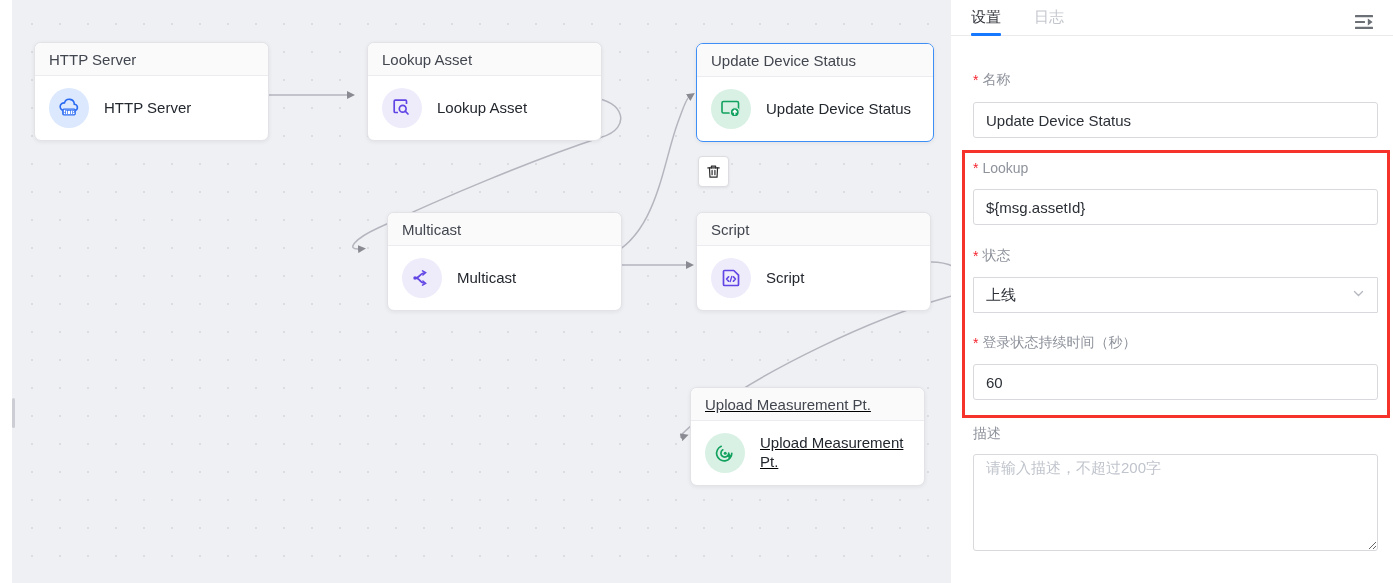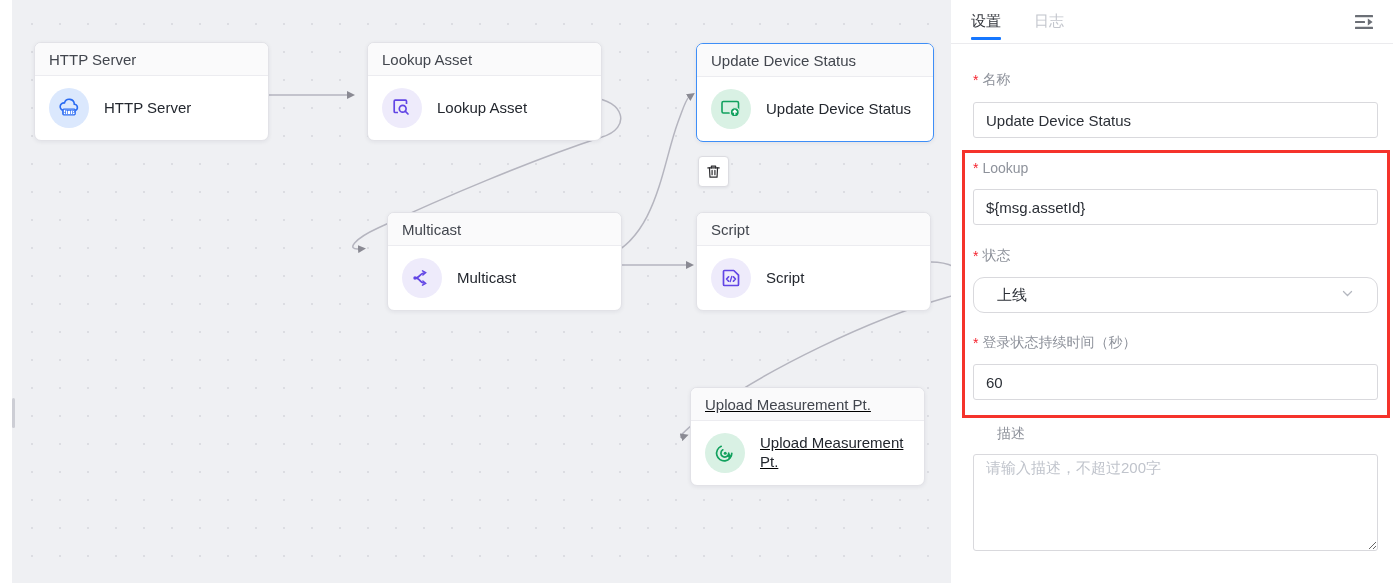--- a/index.html
+++ b/index.html
@@ -33,52 +33,52 @@
   .lbl-uds { width:157px; word-break:break-all; }
   .lbl-ump { width:166px; overflow-wrap:break-word; }
 
   .trash-btn { position:absolute; left:686px; top:156px; width:31px; height:31px;
     background:#fff; border:1px solid #dcdce1; border-radius:4px;
     display:flex; align-items:center; justify-content:center; cursor:pointer;
     box-shadow:0 1px 3px rgba(30,35,60,.08); }
 
   
   .panel { position:absolute; left:951px; top:0; width:442px; height:583px; background:#fff; }
-  .tabs { position:relative; height:44px; border-bottom:1px solid #ebebee;
+  .tabs { position:relative; height:36px; border-bottom:1px solid #ebebee;
     display:flex; align-items:center; padding-left:20px; gap:33px; }
   .tab { font-size:15px; color:#c3c6cd; height:44px; line-height:42px; cursor:pointer; position:relative; }
   .tab.active { color:#33363d; }
   .tab.active:after { content:""; position:absolute; left:0; right:0; bottom:4px;
     height:3px; background:#1677ff; border-radius:1px; }
   .collapse-btn { position:absolute; right:17px; top:10px; width:24px; height:24px; cursor:pointer; }
 
   .form { position:absolute; left:22px; top:44px; width:405px; }
   .field-label { display:flex; align-items:center; gap:4px; font-size:14px;
     color:#8e929b; }
   .req { color:#f5222d; font-size:14px; }
   .t-input { width:405px; height:36px; border:1px solid #d9d9dd; border-radius:3px;
     padding:0 12px; font-size:15px; color:#2b2f36; background:#fff;
     font-family:"Liberation Sans","DejaVu Sans",sans-serif; outline:none; }
-  .t-select { width:405px; height:36px; border:1px solid #d9d9dd; border-radius:11px;
-    padding:0 23px; font-size:15px; color:#2b2f36; background:#fff;
+  .t-select { width:405px; height:36px; border:1px solid #d9d9dd; border-radius:1px;
+    padding:0 12px; font-size:15px; color:#2b2f36; background:#fff;
     display:flex; align-items:center; justify-content:space-between; cursor:pointer; }
   .t-area { width:405px; height:97px; border:1px solid #d9d9dd; border-radius:3px;
     padding:4px 12px; font-size:15px; color:#2b2f36; resize:vertical;
     font-family:"Liberation Sans","DejaVu Sans",sans-serif; outline:none; }
   .t-area::placeholder, .t-input::placeholder { color:#c0c4cc; }
 
   .f-name-label { position:absolute; left:0; top:27px; }
   .f-name-input { position:absolute; left:0; top:58px; }
   .f-asset-label { position:absolute; left:0; top:116px; }
   .f-asset-input { position:absolute; left:0; top:145px; }
   .f-status-label { position:absolute; left:0; top:203px; }
   .f-status-select { position:absolute; left:0; top:233px; }
   .f-dur-label { position:absolute; left:0; top:290px; }
   .f-dur-input { position:absolute; left:0; top:320px; }
-  .f-desc-label { position:absolute; left:0; top:381px;margin-left:24px; }
+  .f-desc-label { position:absolute; left:0; top:381px; }
   .f-desc-area { position:absolute; left:0; top:410px; }
 
   .highlight-rect { position:absolute; left:11px; top:150px; width:428px; height:268px;
     border:3px solid #f5332b; pointer-events:none; z-index:5; }
 
   .chev { font-size:13px; color:#b4b7bf; }
 </style>
 </head>
 <body>
 

